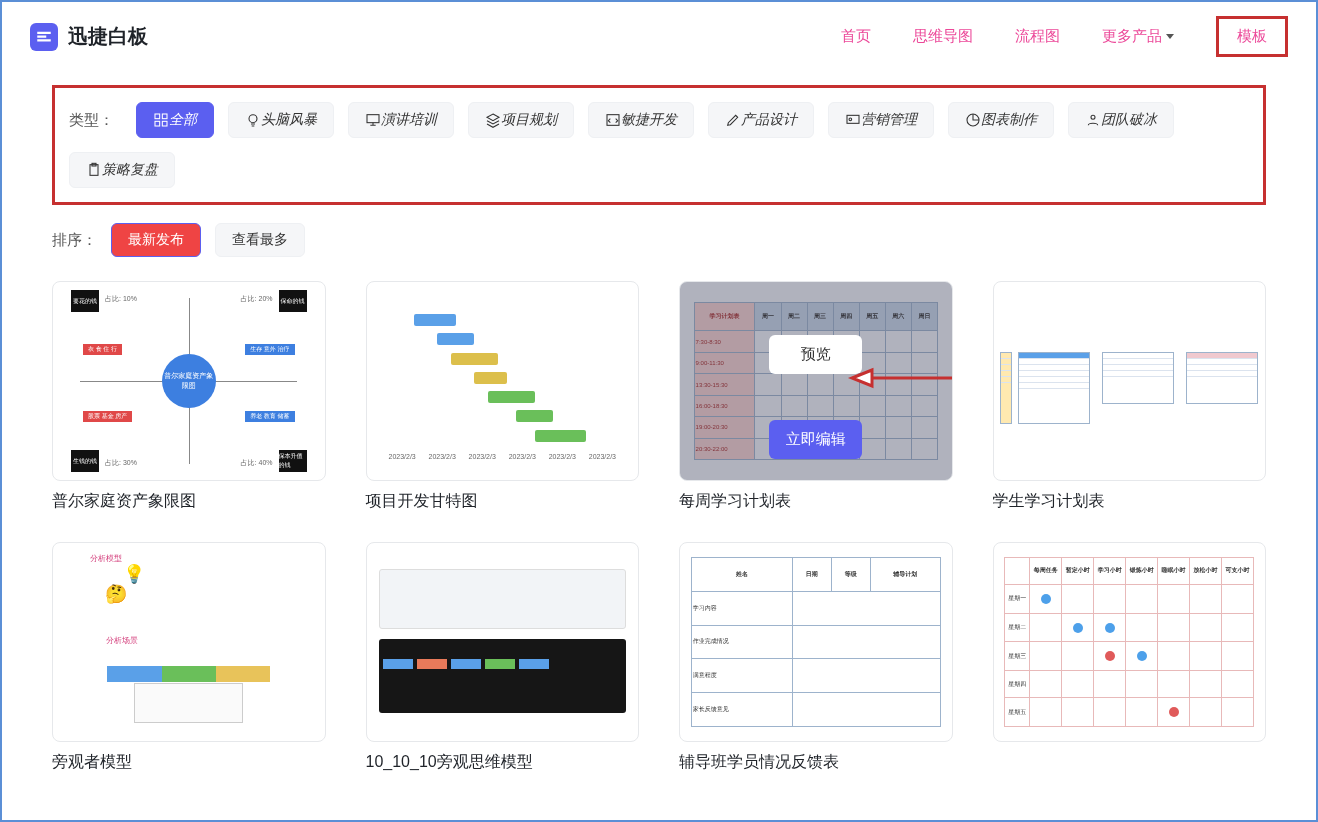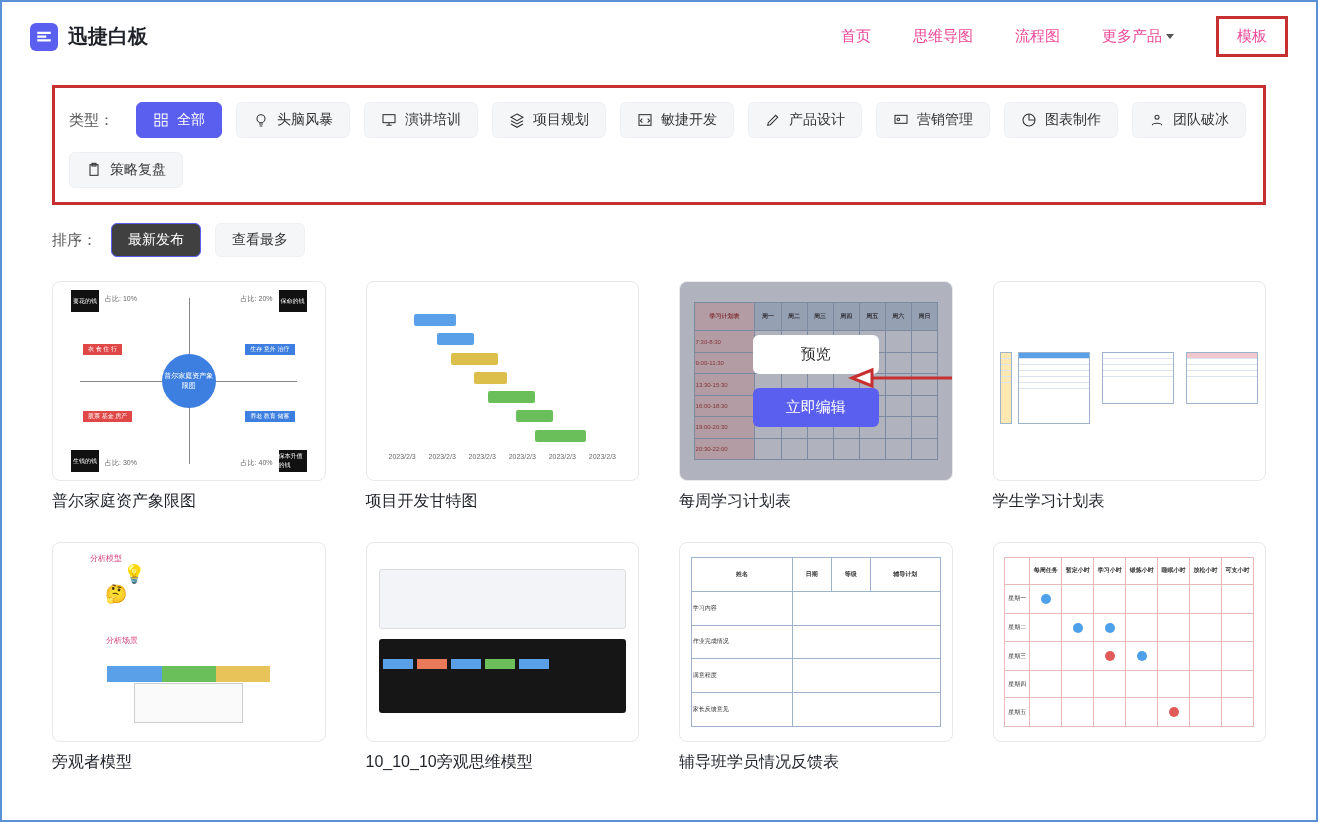--- a/index.html
+++ b/index.html
@@ -31,56 +31,57 @@
   .chev-down { width: 0; height: 0; border-left: 4px solid transparent; border-right: 4px solid transparent; border-top: 5px solid #555; }
 
   .filters-box {
     margin: 14px 50px 0 50px;
     border: 3px solid #c63030;
     padding: 14px 14px 14px 14px;
   }
   .filter-row { display: flex; align-items: center; flex-wrap: wrap; gap: 14px; }
   .filter-label { font-size: 15px; color: #555; margin-right: 8px; }
   .chip {
-    display: inline-flex; align-items: center; gap: 8px;
+    display: inline-flex; align-items: center; 
     padding: 8px 16px; border-radius: 6px;
     background: #f5f6f8; color: #333; font-size: 14px; cursor: pointer;
     border: 1px solid #eef0f3;
+    font-style: italic;
   }
   .chip.active { background: #5b5ff0; color: #fff; border-color: #5b5ff0; }
   .chip svg { width: 16px; height: 16px; fill: none; stroke: currentColor; stroke-width: 1.6; }
 
   .sort-row { display: flex; align-items: center; gap: 14px; margin: 18px 50px 0 50px; }
   .sort-label { font-size: 15px; color: #555; }
   .sort-chip {
     padding: 7px 16px; border-radius: 6px; font-size: 14px; cursor: pointer;
     background: #f5f6f8; border: 1px solid #eef0f3; color: #333;
   }
-  .sort-chip.active { background: #404040; color: #fff; border-color: #5b5ff0; }
+  .sort-chip.active { background: #ef4444; color: #fff; border-color: #5b5ff0; }
 
   .grid {
     display: grid;
     grid-template-columns: repeat(4, 1fr);
     gap: 30px 40px;
     padding: 24px 50px 0 50px;
   }
   .card { display: flex; flex-direction: column; gap: 10px; cursor: pointer; }
   .thumb {
     width: 100%; height: 200px; border: 1px solid #e6e8eb; border-radius: 8px;
     background: #fff; position: relative; overflow: hidden;
     display: flex; align-items: center; justify-content: center;
   }
   .card-title { font-size: 16px; color: #1f2329; }
 
   
   .overlay-dim {
     position: absolute; inset: 0; background: rgba(60,60,80,0.35);
     display: flex; flex-direction: column; align-items: center; justify-content: center; gap: 14px;
   }
-  .ov-btn { width: 126px; padding: 10px 0; text-align: center; border-radius: 6px; font-size: 15px; cursor: pointer; }
+  .ov-btn { width: 93px; padding: 10px 0; text-align: center; border-radius: 6px; font-size: 15px; cursor: pointer; margin-top: 32px; }
   .ov-btn.white { background: #fff; color: #333; }
   .ov-btn.purple { background: #5b5ff0; color: #fff; }
 
   
   .arrow-anno { position: absolute; top: 80px; right: -10px; width: 120px; height: 32px; pointer-events: none; }
   .arrow-anno svg { width: 100%; height: 100%; }
 
   
   .ph { position: absolute; }
   .tinytxt { font-size: 7px; color: #666; }

